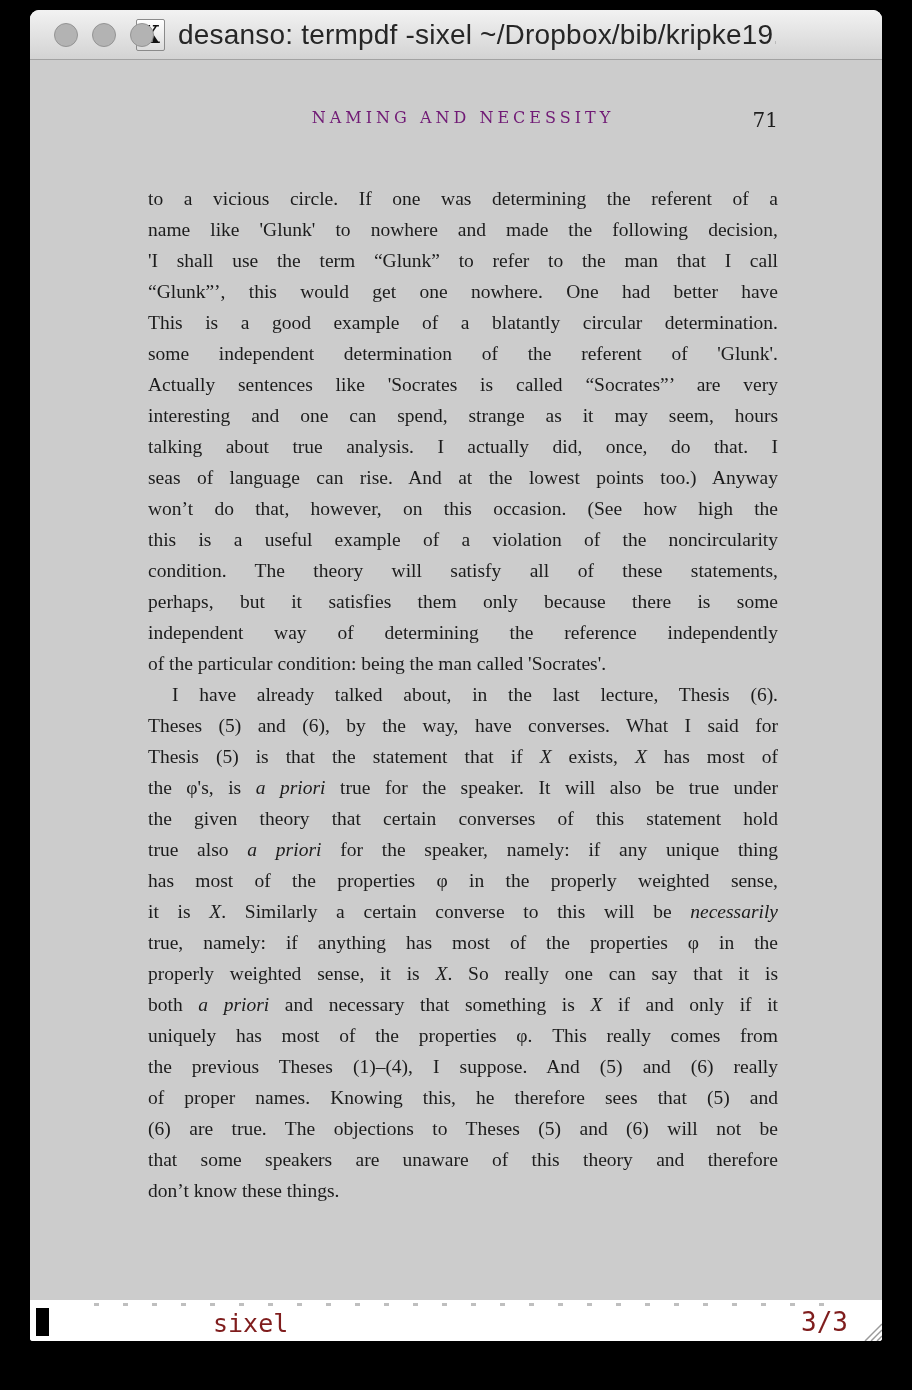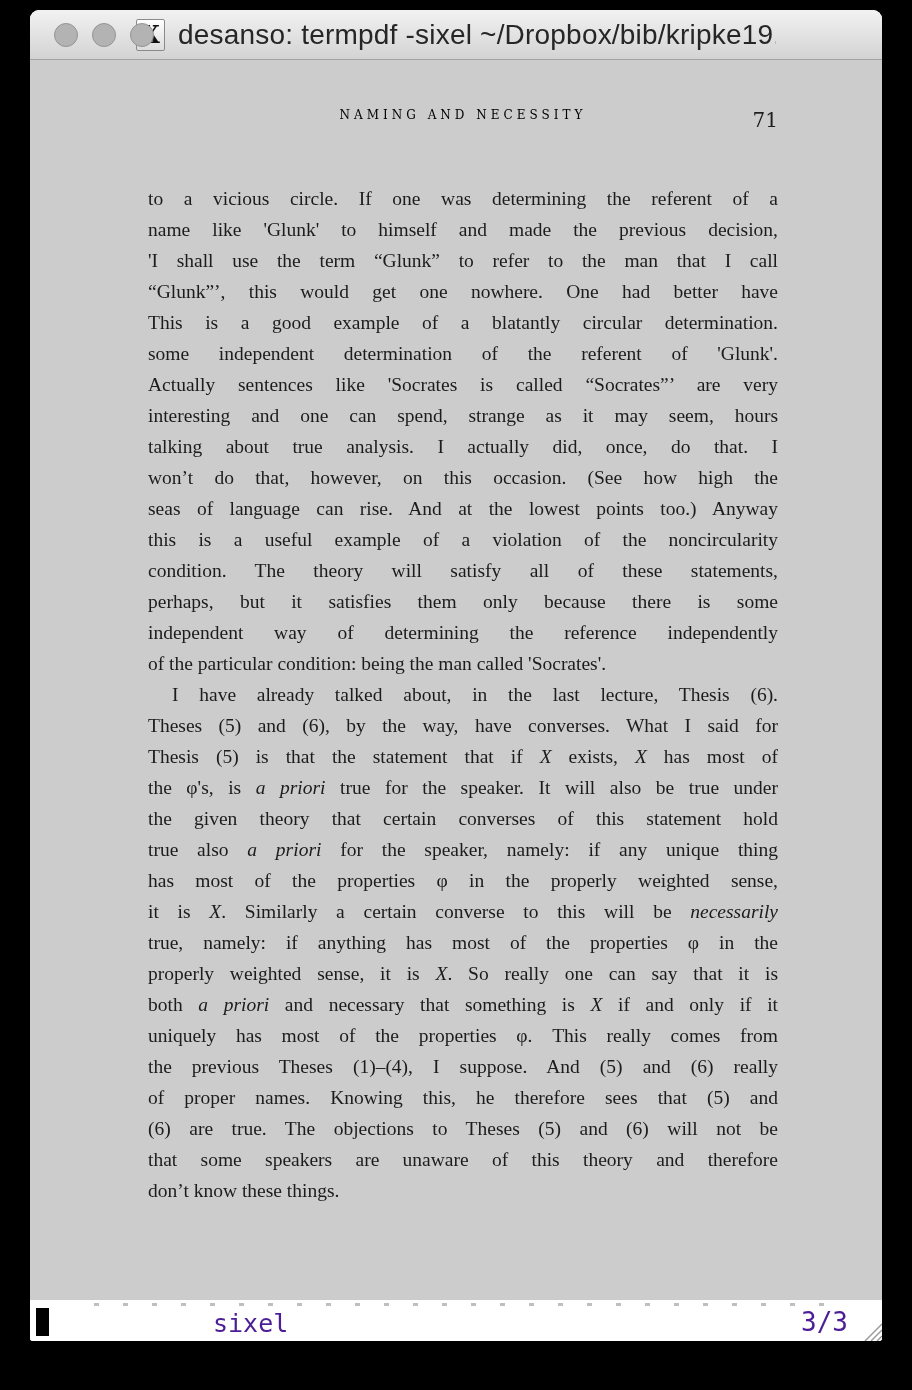--- a/index.html
+++ b/index.html
@@ -30,38 +30,38 @@
     display: flex; align-items: center; justify-content: center;
     font-family: "DejaVu Serif", serif; font-size: 24px; color: #111; font-weight: bold;
   }
   .wtitle { font-size: 28px; color: #262626; letter-spacing: 0.2px;
             white-space: nowrap; overflow: hidden; }
 
   
   .terminal { position: relative; height: 1240px; background: #cccccc; }
   .pagehead { position: absolute; top: 48px; left: 118px; width: 630px; height: 22px; }
   .runhead {
-    text-align: center; font-family: "DejaVu Serif", serif; font-size: 12px;
-    letter-spacing: 4px; color: #000000; font-weight: 500;
+    text-align: center; font-family: "DejaVu Serif", serif; font-size: 16px;
+    letter-spacing: 4px; color: #701a75; font-weight: 500;
   }
   .folio { position: absolute; right: 0; top: 0; font-family: "DejaVu Serif", serif;
            font-size: 20px; color: #1e1e1e; }
   .pagetext {
     position: absolute; top: 87px; left: 118px; width: 630px;
     font-family: "Liberation Serif", "DejaVu Serif", serif;
     font-size: 19.5px; line-height: 31px; color: #1c1c1c; margin-top: 36px;
   }
   .tline { text-align: justify; text-align-last: justify; white-space: normal; }
   .tline.lastline { text-align-last: left; }
   .tline.indent { text-indent: 24px; }
 
   
   .statusbar { position: relative; height: 41px; background: #ffffff;
                font-family: "DejaVu Sans Mono", "Liberation Mono", monospace;
-               color: #4c1d95; }
+               color: #7f1d1d; }
   .statusbar::before { 
     content: ""; position: absolute; top: 3px; left: 64px; right: 42px; height: 3px;
     background: repeating-linear-gradient(to right, #bfbfbf 0 5px, transparent 5px 29px);
   }
   .curblock { position: absolute; left: 6px; top: 8px; width: 13px; height: 28px;
               background: #000; }
   .modelabel { position: absolute; left: 183px; top: 9px; font-size: 25px; }
   .pageind { position: absolute; right: 34px; top: 7px; font-size: 26px; }
   .grip { position: absolute; right: 0; bottom: 0; width: 21px; height: 21px; }
 </style>
@@ -82,30 +82,30 @@
     </div>
   </div>
 
   <div class="terminal">
     <div class="pagehead">
       <div class="runhead">NAMING AND NECESSITY</div>
       <div class="folio">71</div>
     </div>
     <div class="pagetext" id="page-text">
         <div class="tline">to a vicious circle. If one was determining the referent of a</div>
-        <div class="tline">name like 'Glunk' to himself and made the previous decision,</div>
+        <div class="tline">name like 'Glunk' to nowhere and made the following decision,</div>
         <div class="tline">'I shall use the term “Glunk” to refer to the man that I call</div>
         <div class="tline">“Glunk”’, this would get one nowhere. One had better have</div>
         <div class="tline">This is a good example of a blatantly circular determination.</div>
         <div class="tline">some independent determination of the referent of 'Glunk'.</div>
         <div class="tline">Actually sentences like 'Socrates is called “Socrates”’ are very</div>
         <div class="tline">interesting and one can spend, strange as it may seem, hours</div>
         <div class="tline">talking about true analysis. I actually did, once, do that. I</div>
+        <div class="tline">seas of language can rise. And at the lowest points too.) Anyway</div>
         <div class="tline">won’t do that, however, on this occasion. (See how high the</div>
-        <div class="tline">seas of language can rise. And at the lowest points too.) Anyway</div>
         <div class="tline">this is a useful example of a violation of the noncircularity</div>
         <div class="tline">condition. The theory will satisfy all of these statements,</div>
         <div class="tline">perhaps, but it satisfies them only because there is some</div>
         <div class="tline">independent way of determining the reference independently</div>
         <div class="tline lastline">of the particular condition: being the man called 'Socrates'.</div>
         <div class="tline indent">I have already talked about, in the last lecture, Thesis (6).</div>
         <div class="tline">Theses (5) and (6), by the way, have converses. What I said for</div>
         <div class="tline">Thesis (5) is that the statement that if <i>X</i> exists, <i>X</i> has most of</div>
         <div class="tline">the φ's, is <i>a priori</i> true for the speaker. It will also be true under</div>
         <div class="tline">the given theory that certain converses of this statement hold</div>

